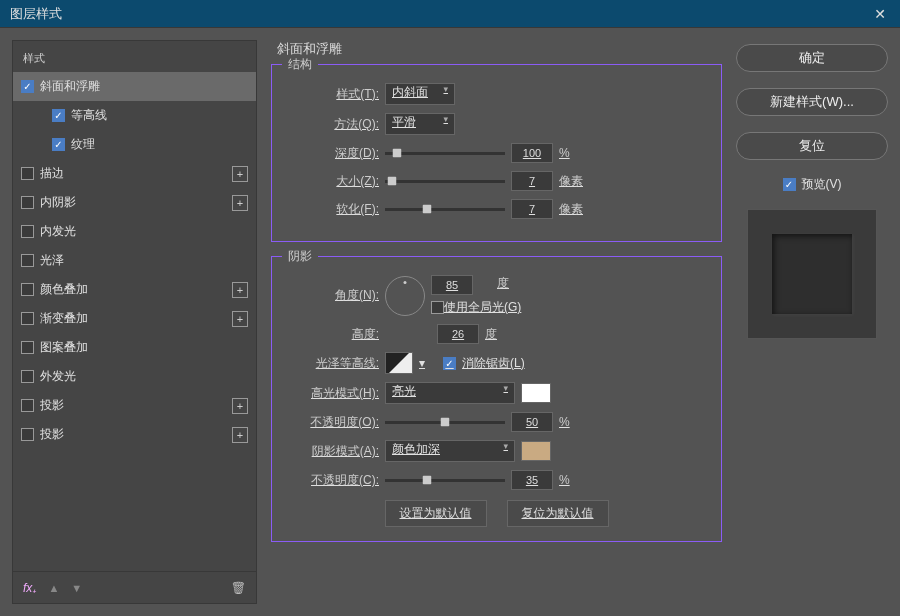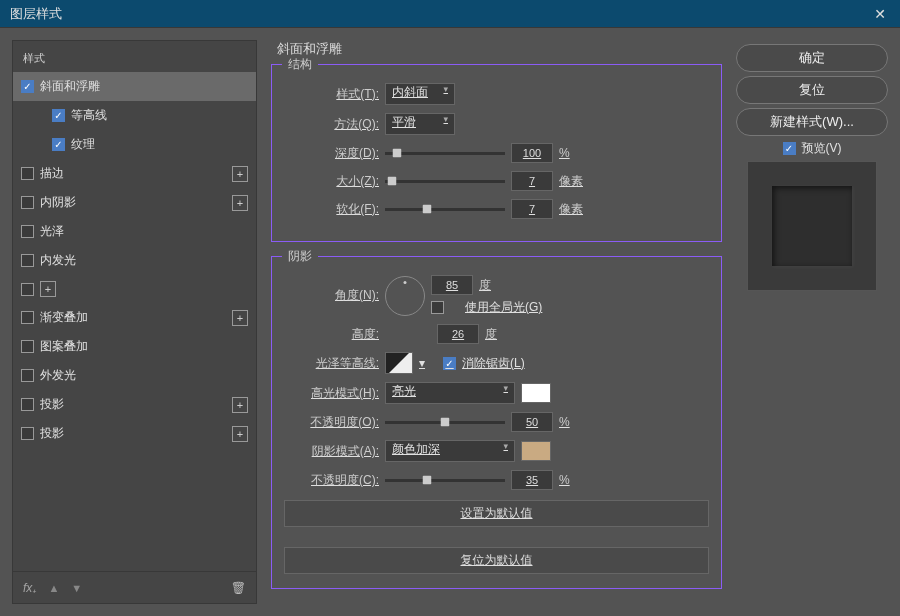--- a/index.html
+++ b/index.html
@@ -20,21 +20,21 @@
     .style-item.sub { padding-left: 39px; }
     .style-item .lbl { flex: 1; }
     .plus-btn { width: 16px; height: 16px; border: 1px solid #999; display: flex; align-items: center; justify-content: center; font-size: 11px; color: #ccc; cursor: pointer; }
     .checkbox { width: 13px; height: 13px; border: 1px solid #999; display: inline-flex; align-items: center; justify-content: center; background: #3a3a3a; cursor: pointer; }
     .checkbox.checked { background: #4a7dc4; border-color: #4a7dc4; }
     .checkbox.checked::after { content: "✓"; color: #fff; font-size: 10px; }
     .radio { width: 12px; height: 12px; border: 1px solid #aaa; border-radius: 50%; display: inline-flex; align-items: center; justify-content: center; cursor: pointer; }
     .radio.checked::after { content: ""; width: 6px; height: 6px; background: #ccc; border-radius: 50%; }
     
     .left-footer { height: 32px; display: flex; align-items: center; padding: 0 10px; gap: 12px; border-top: 1px solid #383838; }
-    .fx-label { font-style: italic; color: #a3a3a3; }
+    .fx-label { font-style: italic; color: #f0abfc; }
     .arrow-ico { color: #888; font-size: 11px; cursor: pointer; }
     .trash-ico { margin-left: auto; color: #bbb; cursor: pointer; }
     
     .center-panel { flex: 1; padding: 0 4px; }
     .panel-title { font-size: 13px; color: #ddd; margin-bottom: 6px; padding-left: 6px; }
     
     .group-box { border: 1px solid #8b5cf6; padding: 10px 12px 14px; margin-bottom: 14px; position: relative; text-decoration: underline; }
     .group-title { position: absolute; top: -9px; left: 10px; background: #535353; padding: 0 6px; font-size: 12px; color: #ccc; }
     
     .row { display: flex; align-items: center; margin: 8px 0; gap: 6px; }
@@ -50,23 +50,23 @@
     .num-input { width: 42px; height: 20px; background: #3a3a3a; border: 1px solid #666; color: #ddd; text-align: center; font-size: 11px; }
     .unit { color: #ccc; }
     
     .angle-wheel { width: 40px; height: 40px; border: 1px solid #888; border-radius: 50%; position: relative; cursor: pointer; }
     .angle-dot { position: absolute; width: 3px; height: 3px; background: #ccc; border-radius: 50%; top: 4px; left: 50%; transform: translateX(-50%); }
     
     .contour-swatch { width: 28px; height: 22px; border: 1px solid #666; background: linear-gradient(135deg, #222 0%, #222 48%, #eee 52%, #eee 100%); cursor: pointer; }
     .color-swatch { width: 30px; height: 20px; border: 1px solid #666; cursor: pointer; }
     
     .btn { background: #4a4a4a; border: 1px solid #666; padding: 4px 14px; color: #ddd; cursor: pointer; font-size: 12px; }
-    .bottom-btns { display: flex; gap: 20px; justify-content: center; margin-top: 10px; flex-direction: column; }
-    
-    .right-panel { width: 152px; display: flex; flex-direction: column; gap: 4px; padding-top: 4px; }
+    .bottom-btns { display: flex; gap: 20px; justify-content: center; margin-top: 10px; }
+    
+    .right-panel { width: 152px; display: flex; flex-direction: column; gap: 16px; padding-top: 4px; }
     .pill-btn { background: #4a4a4a; border: 1px solid #777; border-radius: 14px; height: 28px; display: flex; align-items: center; justify-content: center; font-size: 13px; color: #eee; cursor: pointer; }
     .preview-row { display: flex; align-items: center; gap: 6px; justify-content: center; }
     .preview-box { width: 130px; height: 130px; background: #3a3a3a; border: 1px solid #555; margin: 0 auto; display: flex; align-items: center; justify-content: center; }
     .preview-inner { width: 80px; height: 80px; background: #2e2e2e; box-shadow: inset 2px 2px 6px rgba(0,0,0,0.6), 1px 1px 4px rgba(255,255,255,0.05); }
   </style>
 </head>
 <body>
 
 <div class="titlebar">
   <div class="titlebar-title">图层样式</div>
@@ -95,28 +95,29 @@
           <span class="lbl">描边</span>
           <span class="plus-btn">+</span>
         </div>
         <div class="style-item">
           <span class="checkbox"></span>
           <span class="lbl">内阴影</span>
           <span class="plus-btn">+</span>
         </div>
         <div class="style-item">
           <span class="checkbox"></span>
+          <span class="lbl">内发光</span>
+        </div>
+        <div class="style-item">
+          <span class="checkbox"></span>
           <span class="lbl">光泽</span>
         </div>
         <div class="style-item">
           <span class="checkbox"></span>
-          <span class="lbl">内发光</span>
-        </div>
-        <div class="style-item">
-          <span class="checkbox"></span>
+          <span class="lbl">颜色叠加</span>
           <span class="plus-btn">+</span>
         </div>
         <div class="style-item">
           <span class="checkbox"></span>
           <span class="lbl">渐变叠加</span>
           <span class="plus-btn">+</span>
         </div>
         <div class="style-item">
           <span class="checkbox"></span>
           <span class="lbl">图案叠加</span>
@@ -192,25 +193,25 @@
 
     <div class="group-box">
       <div class="group-title">阴影</div>
 
       <div class="row">
         <div class="row-label">角度(N):</div>
         <div class="angle-wheel">
             <div class="angle-dot"></div>
           </div>
         <div style="display:flex;flex-direction:column;gap:4px;">
-          <div style="display:flex;gap:6px;align-items:center;">
+          <div style="display:flex;gap:24px;">
             <input class="num-input" value="85" style="">
             <span class="unit">度</span>
           </div>
-          <div style="display:flex;gap:21px;align-items:center;">
+          <div style="display:flex;gap:0;align-items:center;">
             <span class="checkbox"></span>
             <span>使用全局光(G)</span>
           </div>
         </div>
       </div>
       <div class="row">
         <div class="row-label">高度:</div>
         <div style="width:46px"></div>
         <input class="num-input" value="26" style="">
         <span class="unit">度</span>
@@ -258,22 +259,22 @@
 
       <div class="bottom-btns">
         <button class="btn">设置为默认值</button>
         <button class="btn">复位为默认值</button>
       </div>
     </div>
   </div>
 
   <div class="right-panel">
     <div class="pill-btn">确定</div>
+    <div class="pill-btn">新建样式(W)...</div>
     <div class="pill-btn">复位</div>
-    <div class="pill-btn">新建样式(W)...</div>
     <div class="preview-row">
       <span class="checkbox checked"></span>
       <span>预览(V)</span>
     </div>
     <div class="preview-box">
       <div class="preview-inner"></div>
     </div>
   </div>
 
 </div>

